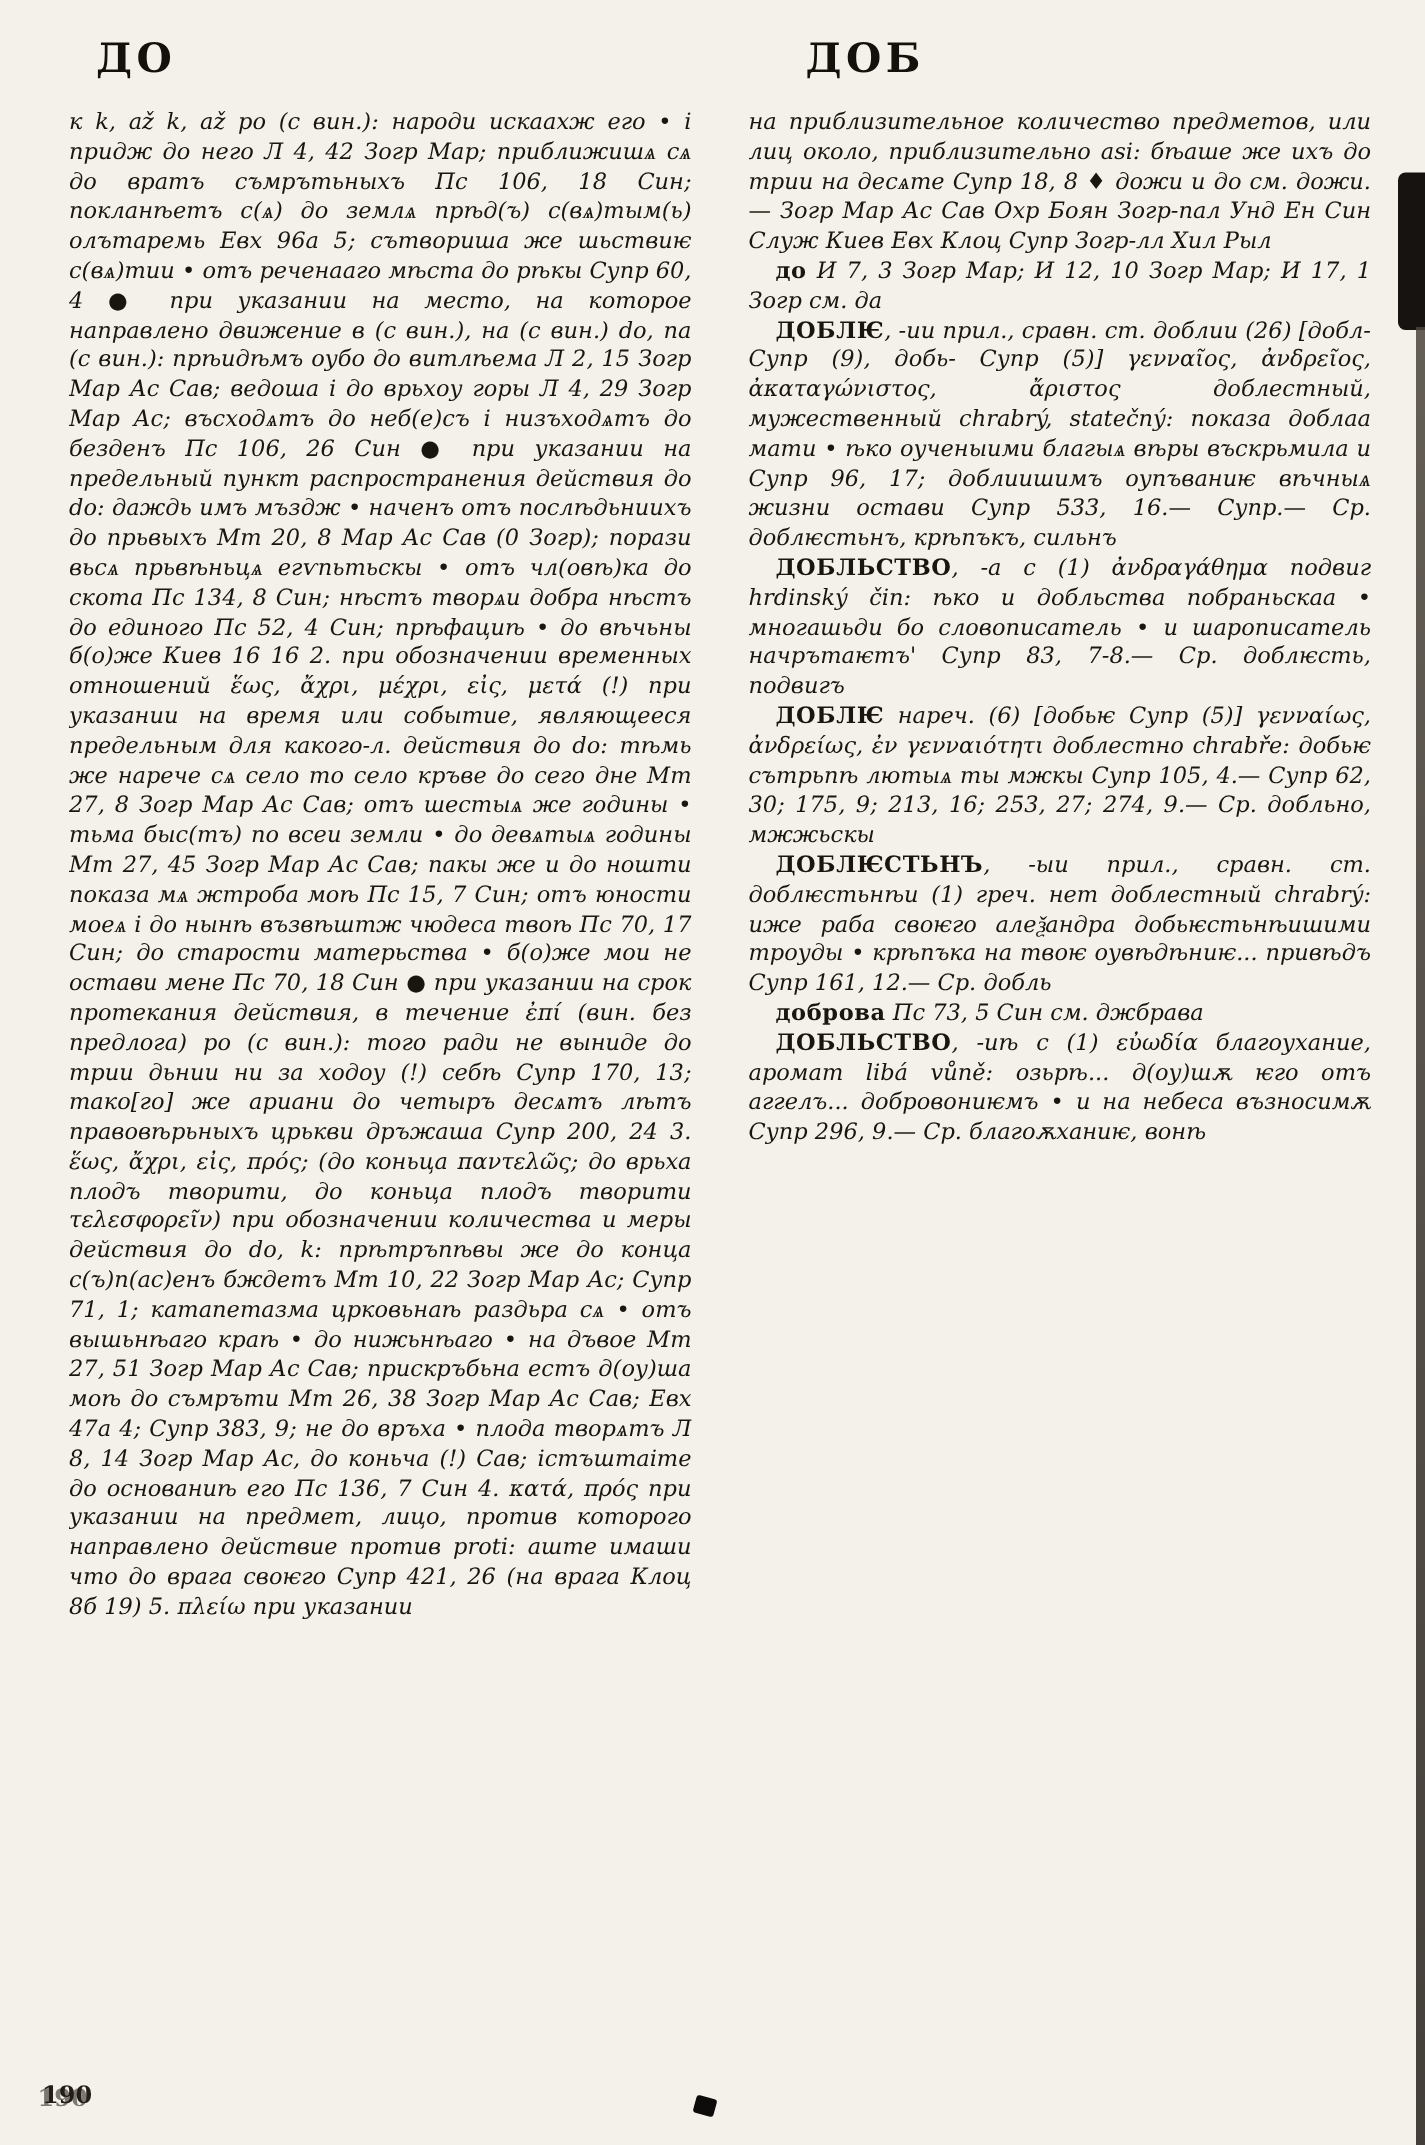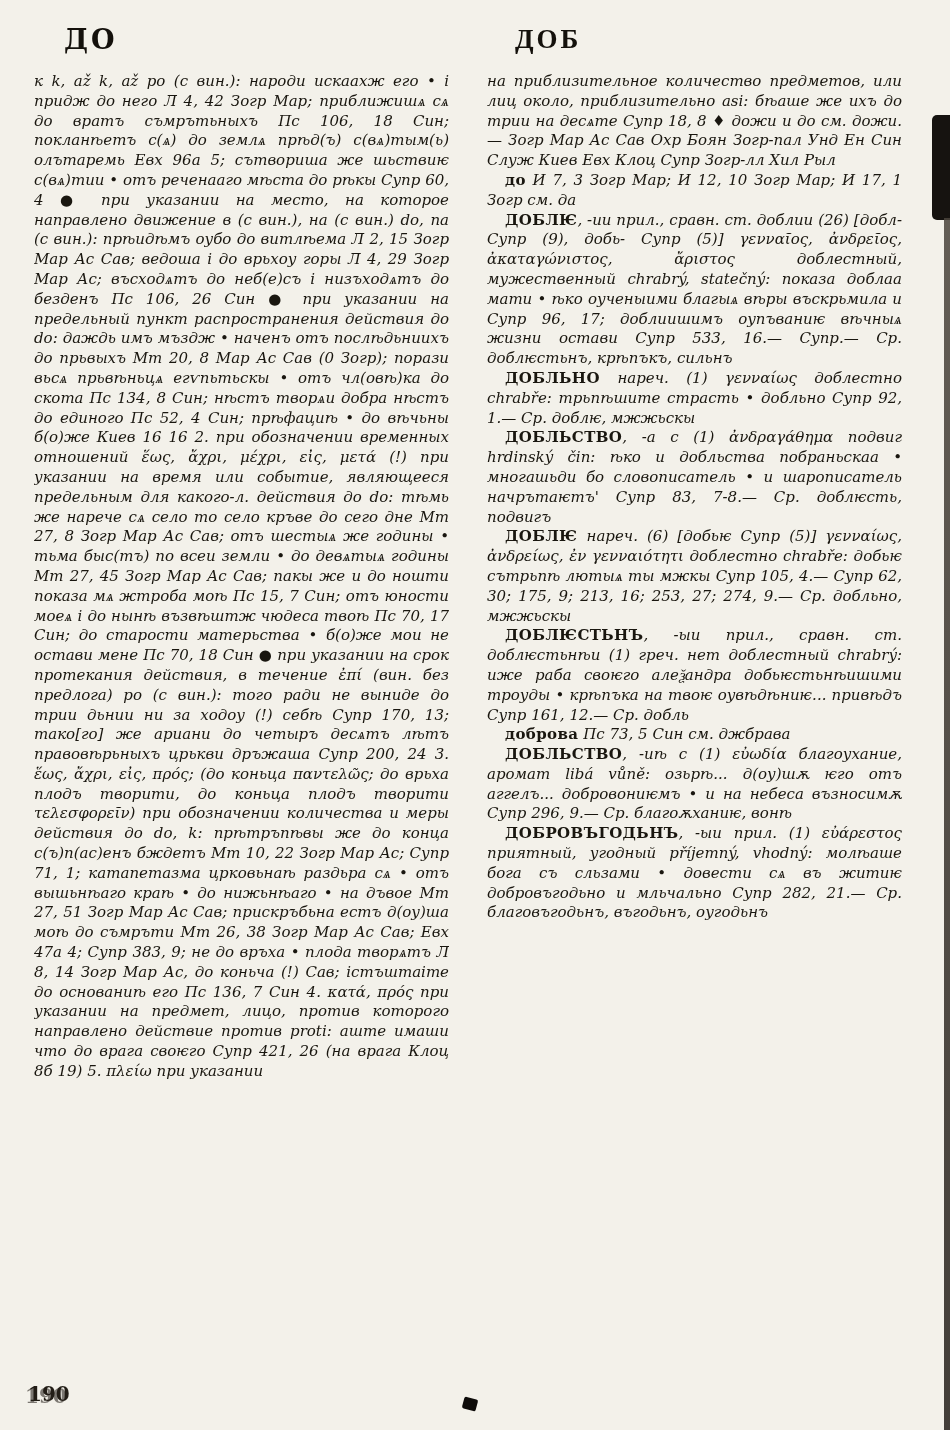--- a/index.html
+++ b/index.html
@@ -11,41 +11,41 @@
     position:relative;
     overflow:hidden;
   }
   .page{position:absolute;inset:0;}
   .running-head{
     position:absolute;top:24px;
     font-weight:bold;font-size:27px;letter-spacing:3px;
     font-style:normal;color:#14110c;
   }
   .running-head.left{left:64px;}
-  .running-head.right{left:515px;font-family:Liberation Serif, serif;}
+  .running-head.right{left:537px;}
   .columns{
-    position:absolute;top:72px;left:34px;
+    position:absolute;top:72px;left:46px;
     width:868px;height:1312px;
     display:flex;gap:38px;
   }
   .col{
     width:415px;height:1312px;overflow:hidden;
     font-size:15px;line-height:19.8px;
     text-align:justify;
     font-style:italic;
   }
   .col p{margin:0;}
   p.entry{text-indent:18px;}
   p.noindent{text-indent:0;}
   .hw{
     font-weight:bold;font-style:normal;letter-spacing:.4px;
   }
   .pagenum{
     position:absolute;left:28px;bottom:24px;
-    font-size:20px;font-weight:bold;font-style:normal;
+    font-size:16px;font-weight:bold;font-style:normal;
     color:#221d16;
     text-shadow:-3px 2px 0 rgba(25,20,14,.55);
   }
   
   .artifact-blob{
     position:absolute;right:0;top:115px;width:18px;height:105px;
     background:#161310;border-radius:5px 0 0 5px;
   }
   .artifact-edge{
     position:absolute;right:0;top:218px;bottom:0;width:6px;
@@ -71,35 +71,33 @@
       <p class="noindent">к k, až k, až po (с вин.): народи искаахж его • і придж до него Л 4, 42 Зогр Мар; приближишѧ сѧ до вратъ съмрътьныхъ Пс 106, 18 Син; покланѣетъ с(ѧ) до землѧ прѣд(ъ) с(вѧ)тым(ь) олътаремь Евх 96а 5; сътвориша же шьствиѥ с(вѧ)тии • отъ реченааго мѣста до рѣкы Супр 60, 4 ● при указании на место, на которое направлено движение в (с вин.), на (с вин.) do, na (с вин.): прѣидѣмъ оубо до витлѣема Л 2, 15 Зогр Мар Ас Сав; ведоша і до врьхоу горы Л 4, 29 Зогр Мар Ас; въсходѧтъ до неб(е)съ і низъходѧтъ до безденъ Пс 106, 26 Син ● при указании на предельный пункт распространения действия до do: даждь имъ мъздж • наченъ отъ послѣдьниихъ до прьвыхъ Мт 20, 8 Мар Ас Сав (0 Зогр); порази вьсѧ прьвѣньцѧ егѵпьтьскы • отъ чл(овѣ)ка до скота Пс 134, 8 Син; нѣстъ творѧи добра нѣстъ до единого Пс 52, 4 Син; прѣфациѣ • до вѣчьны б(о)же Киев 16 16 2. при обозначении временных отношений ἕως, ἄχρι, μέχρι, εἰς, μετά (!) при указании на время или событие, являющееся предельным для какого-л. действия до do: тѣмь же нарече сѧ село то село кръве до сего дне Мт 27, 8 Зогр Мар Ас Сав; отъ шестыѧ же годины • тьма быс(тъ) по всеи земли • до девѧтыѧ годины Мт 27, 45 Зогр Мар Ас Сав; пакы же и до ношти показа мѧ жтроба моѣ Пс 15, 7 Син; отъ юности моеѧ і до нынѣ възвѣштж чюдеса твоѣ Пс 70, 17 Син; до старости матерьства • б(о)же мои не остави мене Пс 70, 18 Син ● при указании на срок протекания действия, в течение ἐπί (вин. без предлога) po (с вин.): того ради не выниде до трии дьнии ни за ходоу (!) себѣ Супр 170, 13; тако[го] же ариани до четыръ десѧтъ лѣтъ правовѣрьныхъ црькви дръжаша Супр 200, 24 3. ἕως, ἄχρι, εἰς, πρός; (до коньца παντελῶς; до врьха плодъ творити, до коньца плодъ творити τελεσφορεῖν) при обозначении количества и меры действия до do, k: прѣтръпѣвы же до конца с(ъ)п(ас)енъ бждетъ Мт 10, 22 Зогр Мар Ас; Супр 71, 1; катапетазма црковьнаѣ раздьра сѧ • отъ вышьнѣаго краѣ • до нижьнѣаго • на дъвое Мт 27, 51 Зогр Мар Ас Сав; прискръбьна естъ д(оу)ша моѣ до съмръти Мт 26, 38 Зогр Мар Ас Сав; Евх 47а 4; Супр 383, 9; не до връха • плода творѧтъ Л 8, 14 Зогр Мар Ас, до коньча (!) Сав; істъштаіте до основаниѣ его Пс 136, 7 Син 4. κατά, πρός при указании на предмет, лицо, против которого направлено действие против proti: аште имаши что до врага своѥго Супр 421, 26 (на врага Клоц 8б 19) 5. πλείω при указании</p>
     </div>
 
     <div class="col">
       <p class="noindent">на приблизительное количество предметов, или лиц около, приблизительно asi: бѣаше же ихъ до трии на десѧте Супр 18, 8 ♦ дожи и до см. дожи.— Зогр Мар Ас Сав Охр Боян Зогр-пал Унд Ен Син Служ Киев Евх Клоц Супр Зогр-лл Хил Рыл</p>
 
       <p class="entry"><span class="hw">до</span><span> И 7, 3 Зогр Мар; И 12, 10 Зогр Мар; И 17, 1 Зогр см. да</span></p>
 
       <p class="entry"><span class="hw">ДОБЛѤ</span><span>, -ии прил., сравн. ст. доблии (26) [добл- Супр (9), добь- Супр (5)] γενναῖος, ἀνδρεῖος, ἀκαταγώνιστος, ἄριστος доблестный, мужественный chrabrý, statečný: показа доблаа мати • ѣко оученыими благыѧ вѣры въскрьмила и Супр 96, 17; доблиишимъ оупъваниѥ вѣчныѧ жизни остави Супр 533, 16.— Супр.— Ср. доблѥстьнъ, крѣпъкъ, сильнъ</span></p>
 
-      <p class="entry"><span class="hw">ДОБЛЬНО</span><span> нареч. (1) γενναίως доблестно chrabře: трьпѣшите страсть • добльно Супр 92, 1.— Ср. доблѥ, мжжьскы</span></p>
 
       <p class="entry"><span class="hw">ДОБЛЬСТВО</span><span>, -а с (1) ἀνδραγάθημα подвиг hrdinský čin: ѣко и добльства побраньскаа • многашьди бо словописатель • и шарописатель начрътаѥтъ' Супр 83, 7-8.— Ср. доблѥсть, подвигъ</span></p>
 
       <p class="entry"><span class="hw">ДОБЛѤ</span><span> нареч. (6) [добьѥ Супр (5)] γενναίως, ἀνδρείως, ἐν γενναιότητι доблестно chrabře: добьѥ сътрьпѣ лютыѧ ты мжкы Супр 105, 4.— Супр 62, 30; 175, 9; 213, 16; 253, 27; 274, 9.— Ср. добльно, мжжьскы</span></p>
 
 
       <p class="entry"><span class="hw">ДОБЛѤСТЬНЪ</span><span>, -ыи прил., сравн. ст. доблѥстьнѣи (1) греч. нет доблестный chrabrý: иже раба своѥго алеѯандра добьѥстьнѣишими троуды • крѣпъка на твоѥ оувѣдѣниѥ... привѣдъ Супр 161, 12.— Ср. добль</span></p>
 
 
       <p class="entry"><span class="hw">доброва</span><span> Пс 73, 5 Син см. джбрава</span></p>
 
       <p class="entry"><span class="hw">ДОБЛЬСТВО</span><span>, -иѣ с (1) εὐωδία благоухание, аромат libá vůně: озьрѣ... д(оу)шѫ ѥго отъ аггелъ... добровониѥмъ • и на небеса възносимѫ Супр 296, 9.— Ср. благоѫханиѥ, вонѣ</span></p>
 
-      <p class="entry"><span class="hw">ДОБРОВЪГОДЬНЪ</span><span>, -ыи прил. (1) εὐάρεστος приятный, угодный příjemný, vhodný: молѣаше бога съ сльзами • довести сѧ въ житиѥ добровъгодьно и мльчально Супр 282, 21.— Ср. благовъгодьнъ, въгодьнъ, оугодьнъ</span></p>
     </div>
 
   </div>
 
   <div class="pagenum">190</div>
 
   <div class="artifact-blob"></div>
   <div class="artifact-edge"></div>
   <div class="artifact-bottom"></div>
 

